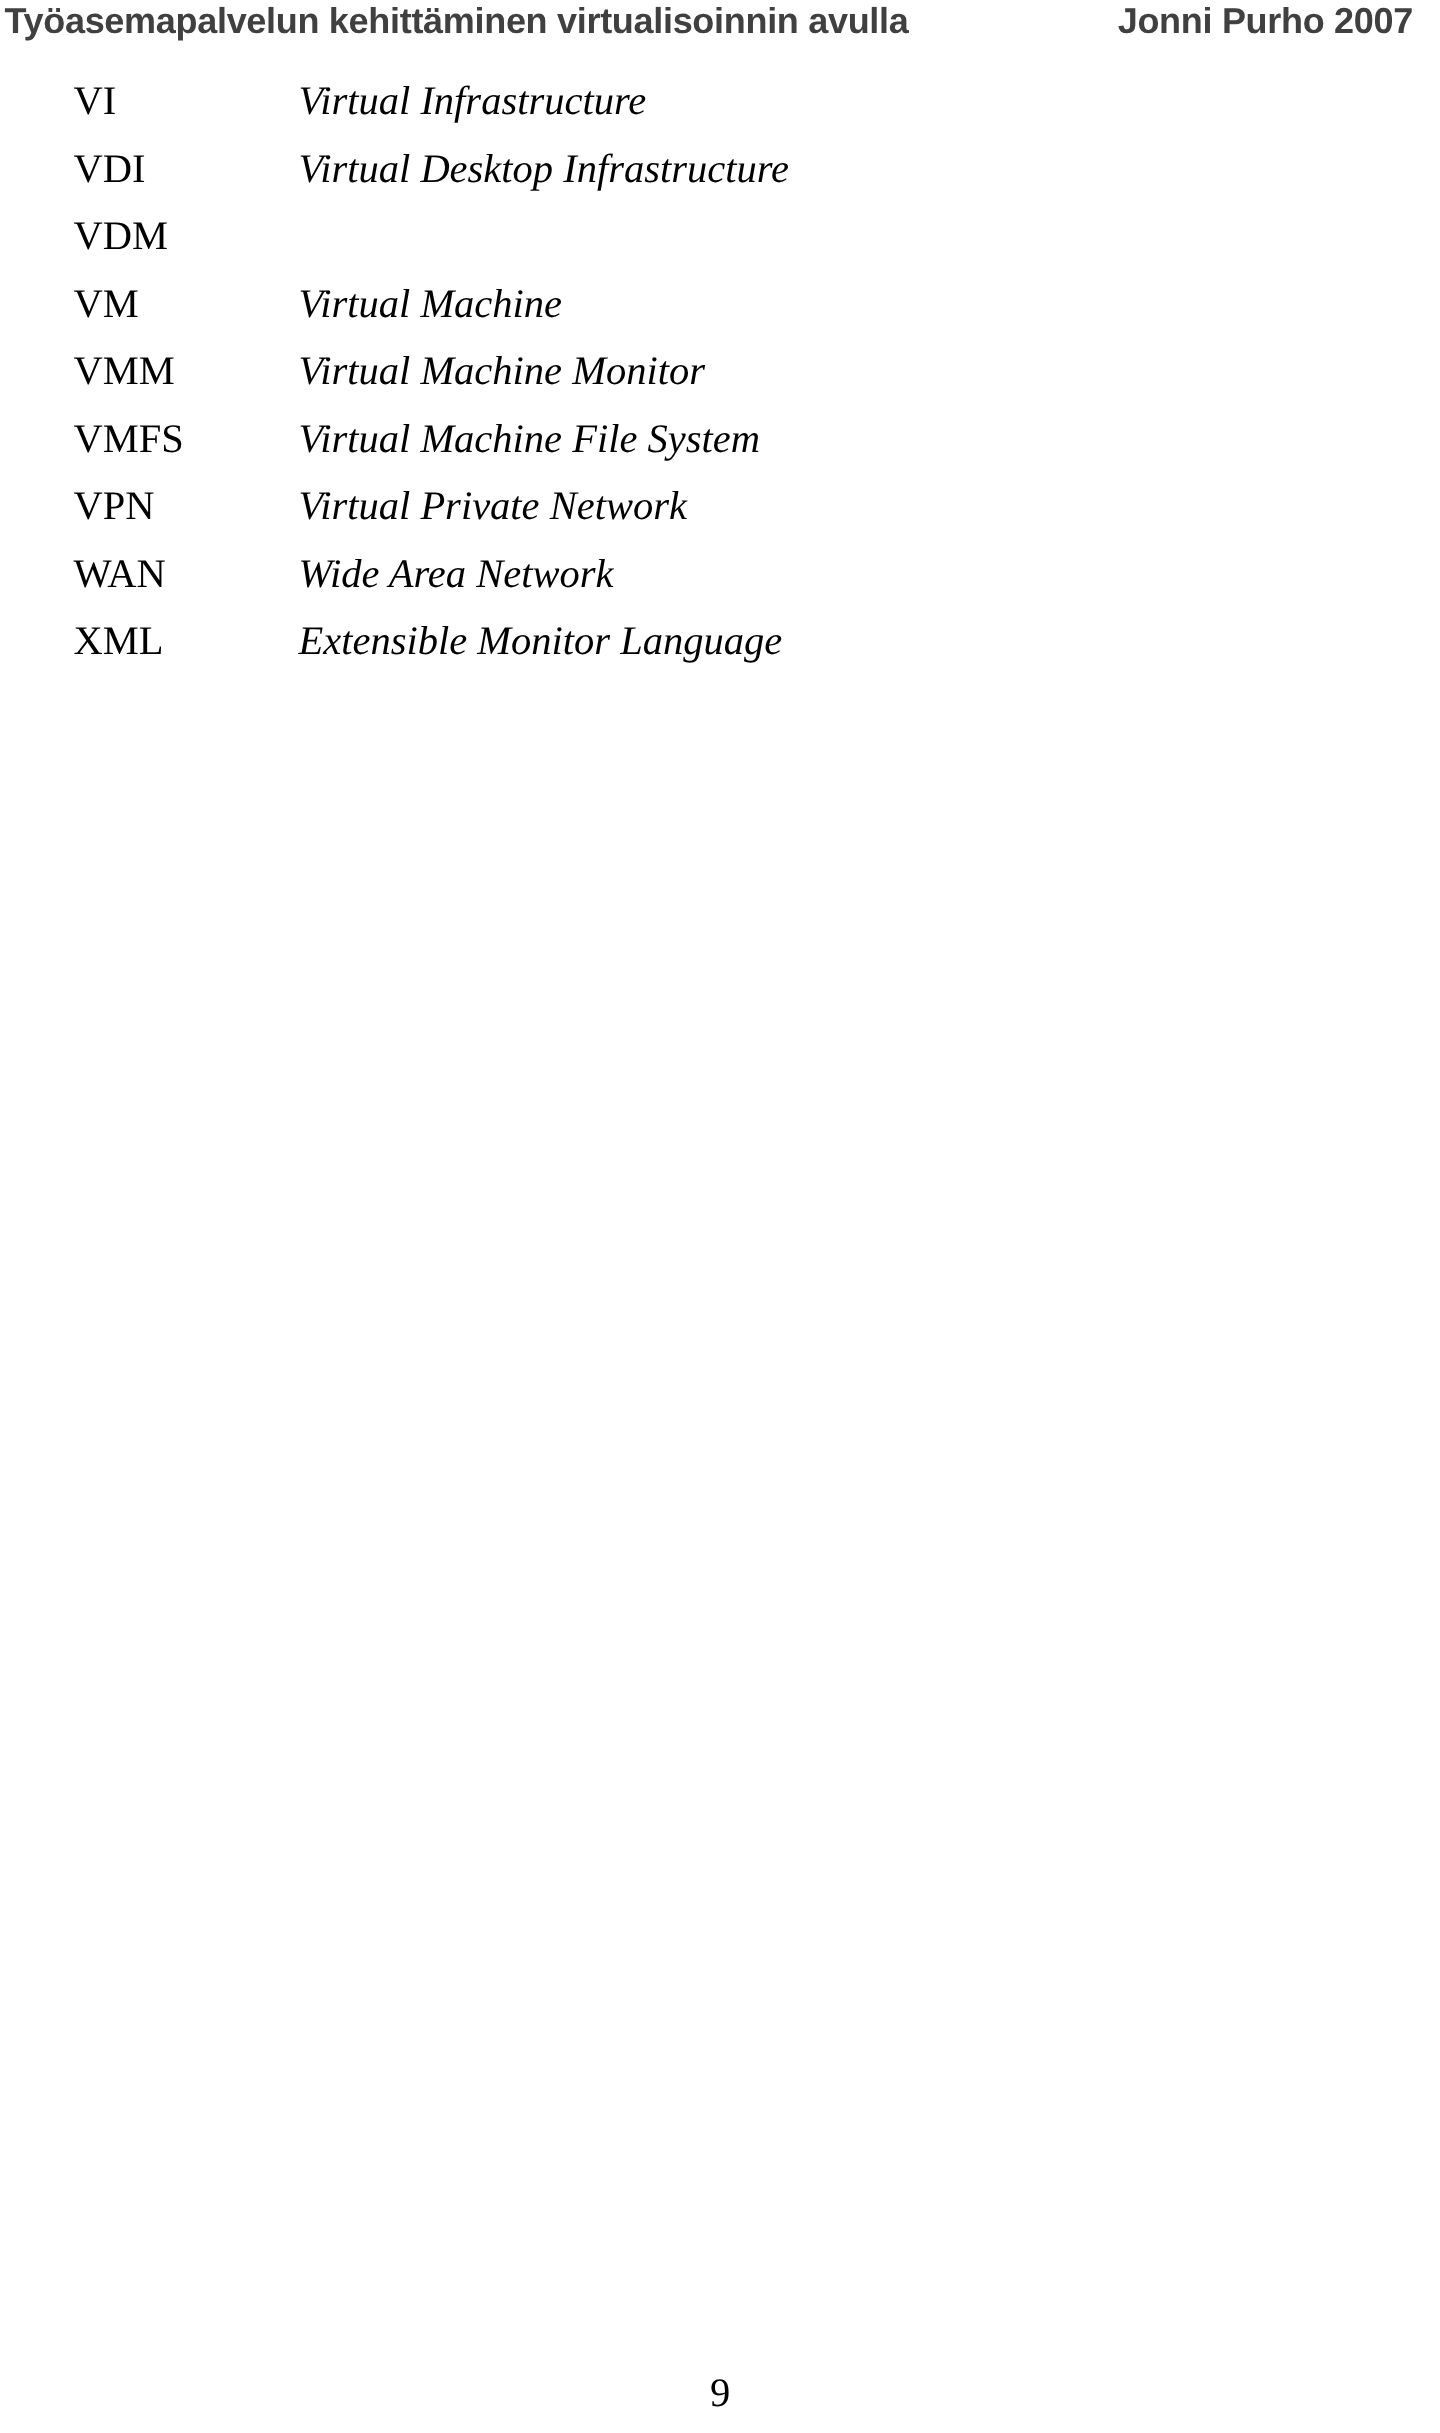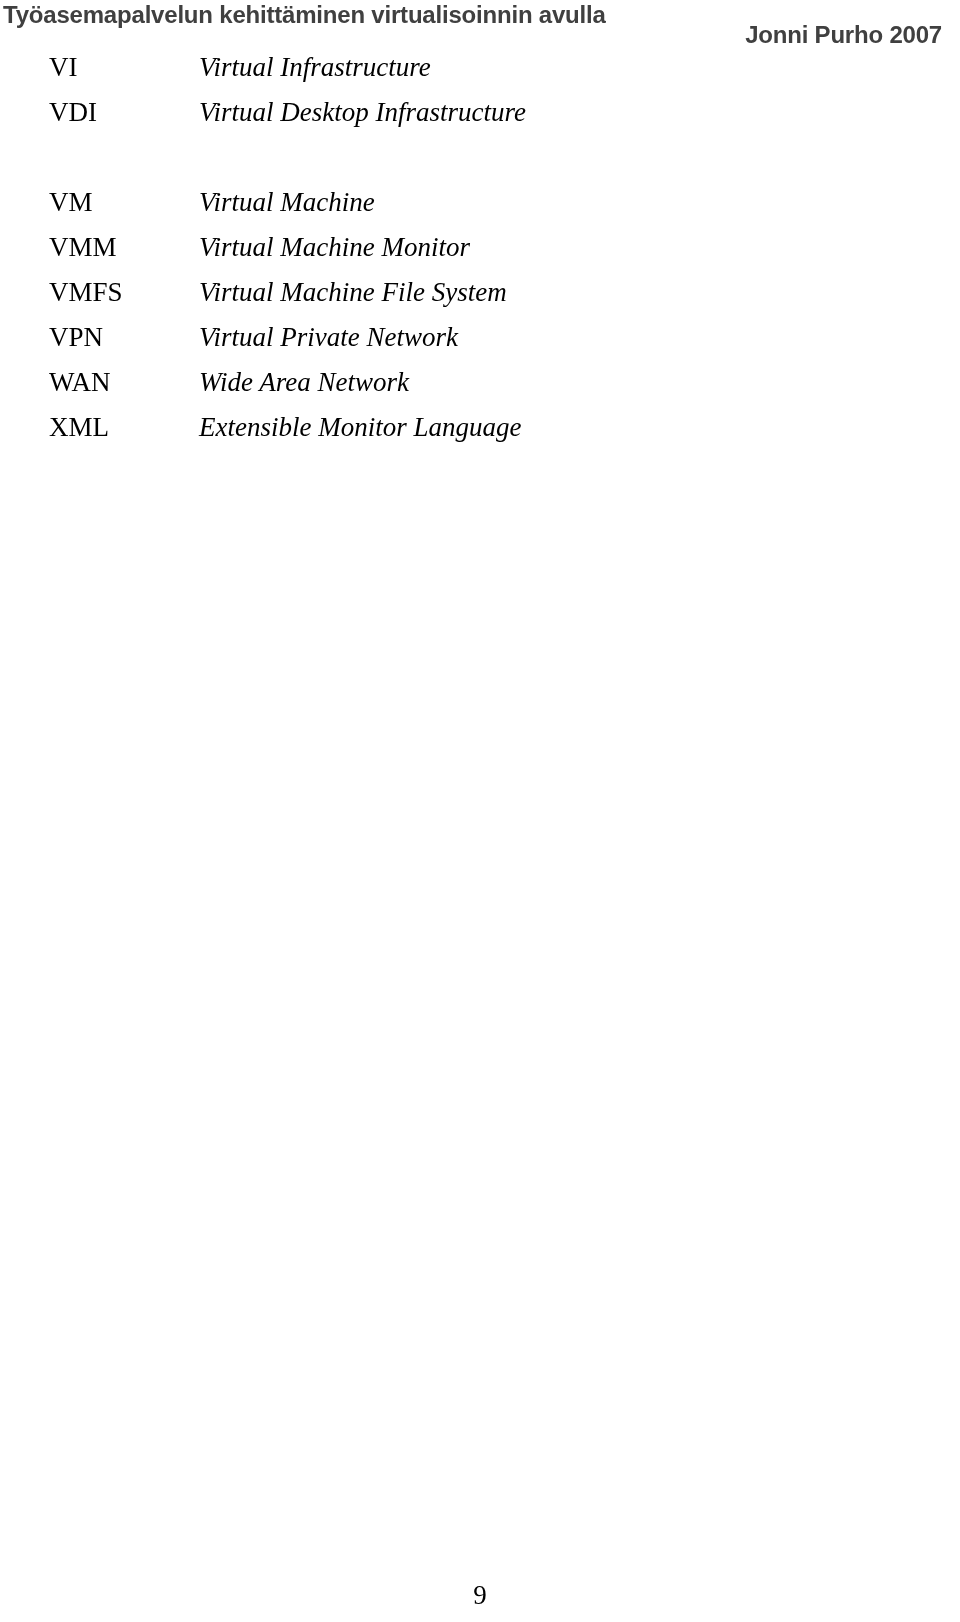--- a/index.html
+++ b/index.html
@@ -39,21 +39,20 @@
     padding: 0 18px 0 3px;
     box-sizing: border-box;
   }
 
   .running-head .rh-left {
     white-space: nowrap;
   }
 
   .running-head .rh-right {
     white-space: nowrap;
-    margin-top: 20px;
   }
 
   
   .abbrev-list {
     position: absolute;
     top: 45px;
     left: 0px;
     width: 930px;
     margin-left: 44px;
   }
@@ -105,20 +104,21 @@
   <div class="abbrev-list">
       <div class="abbrev-row">
         <span class="abbrev-term">VI</span>
         <span class="abbrev-def">Virtual Infrastructure</span>
       </div>
       <div class="abbrev-row">
         <span class="abbrev-term">VDI</span>
         <span class="abbrev-def">Virtual Desktop Infrastructure</span>
       </div>
       <div class="abbrev-row">
+        <span class="abbrev-term">VDM</span>
       </div>
       <div class="abbrev-row">
         <span class="abbrev-term">VM</span>
         <span class="abbrev-def">Virtual Machine</span>
       </div>
       <div class="abbrev-row">
         <span class="abbrev-term">VMM</span>
         <span class="abbrev-def">Virtual Machine Monitor</span>
       </div>
       <div class="abbrev-row">

